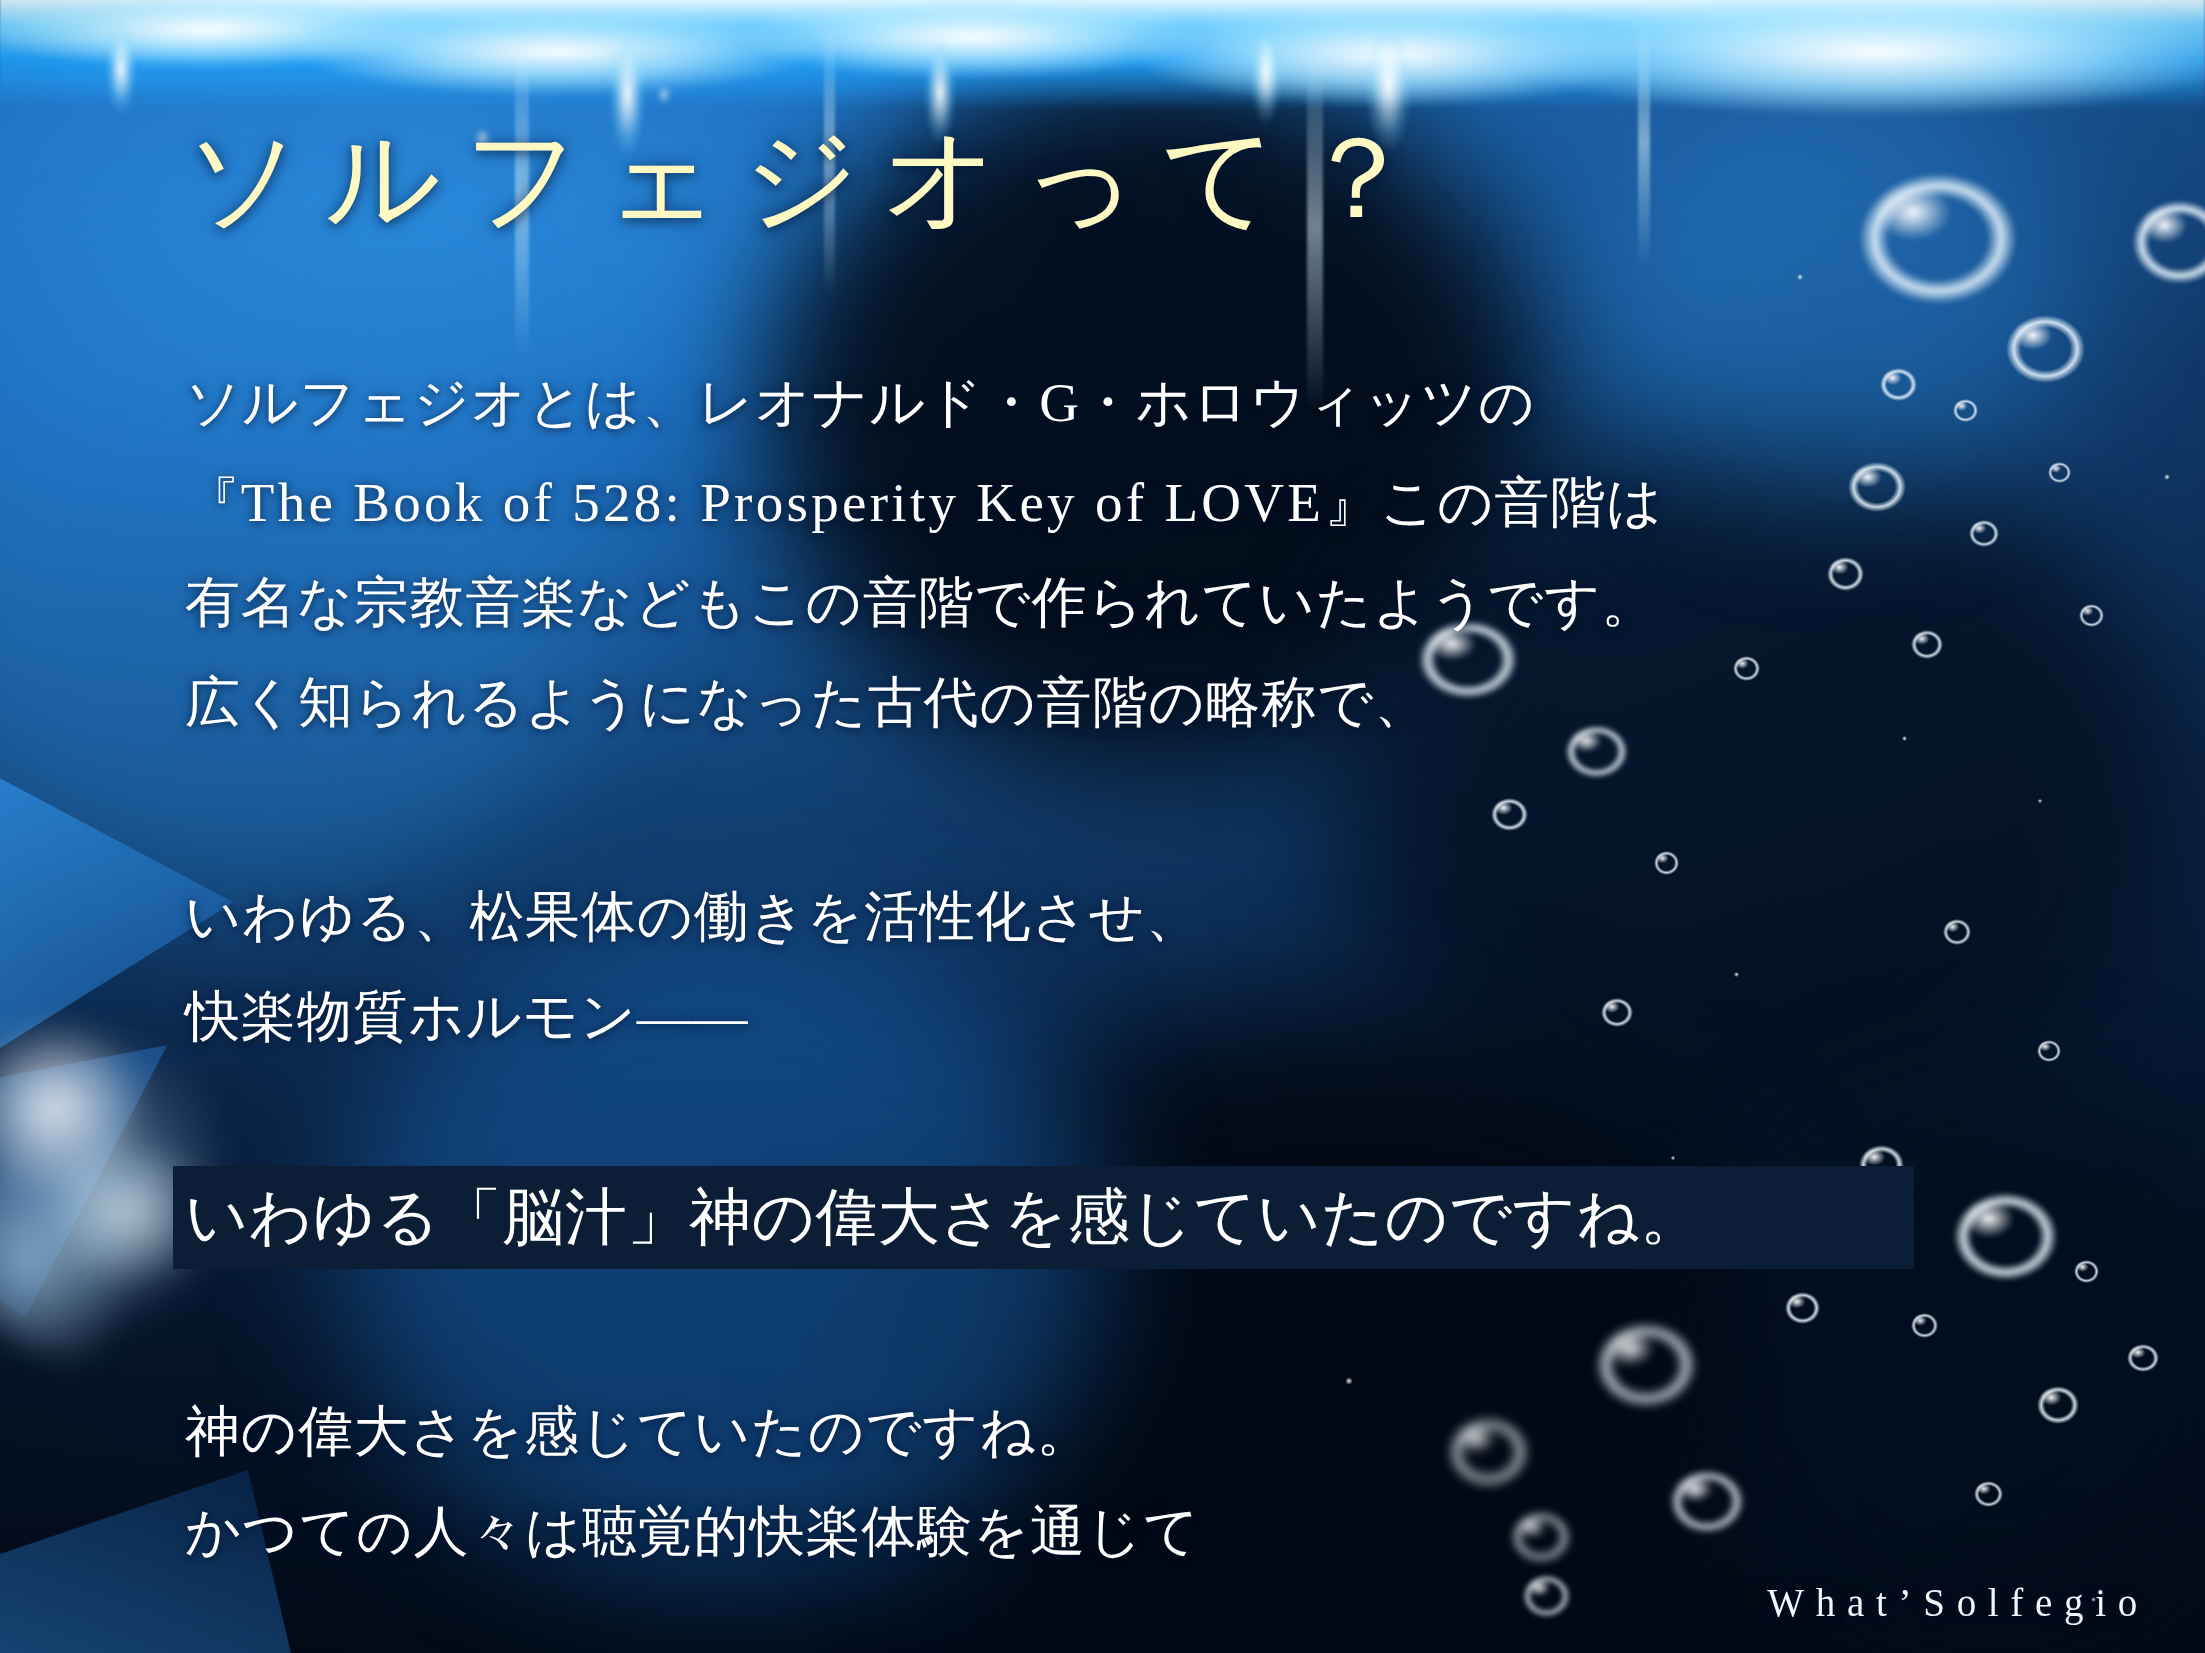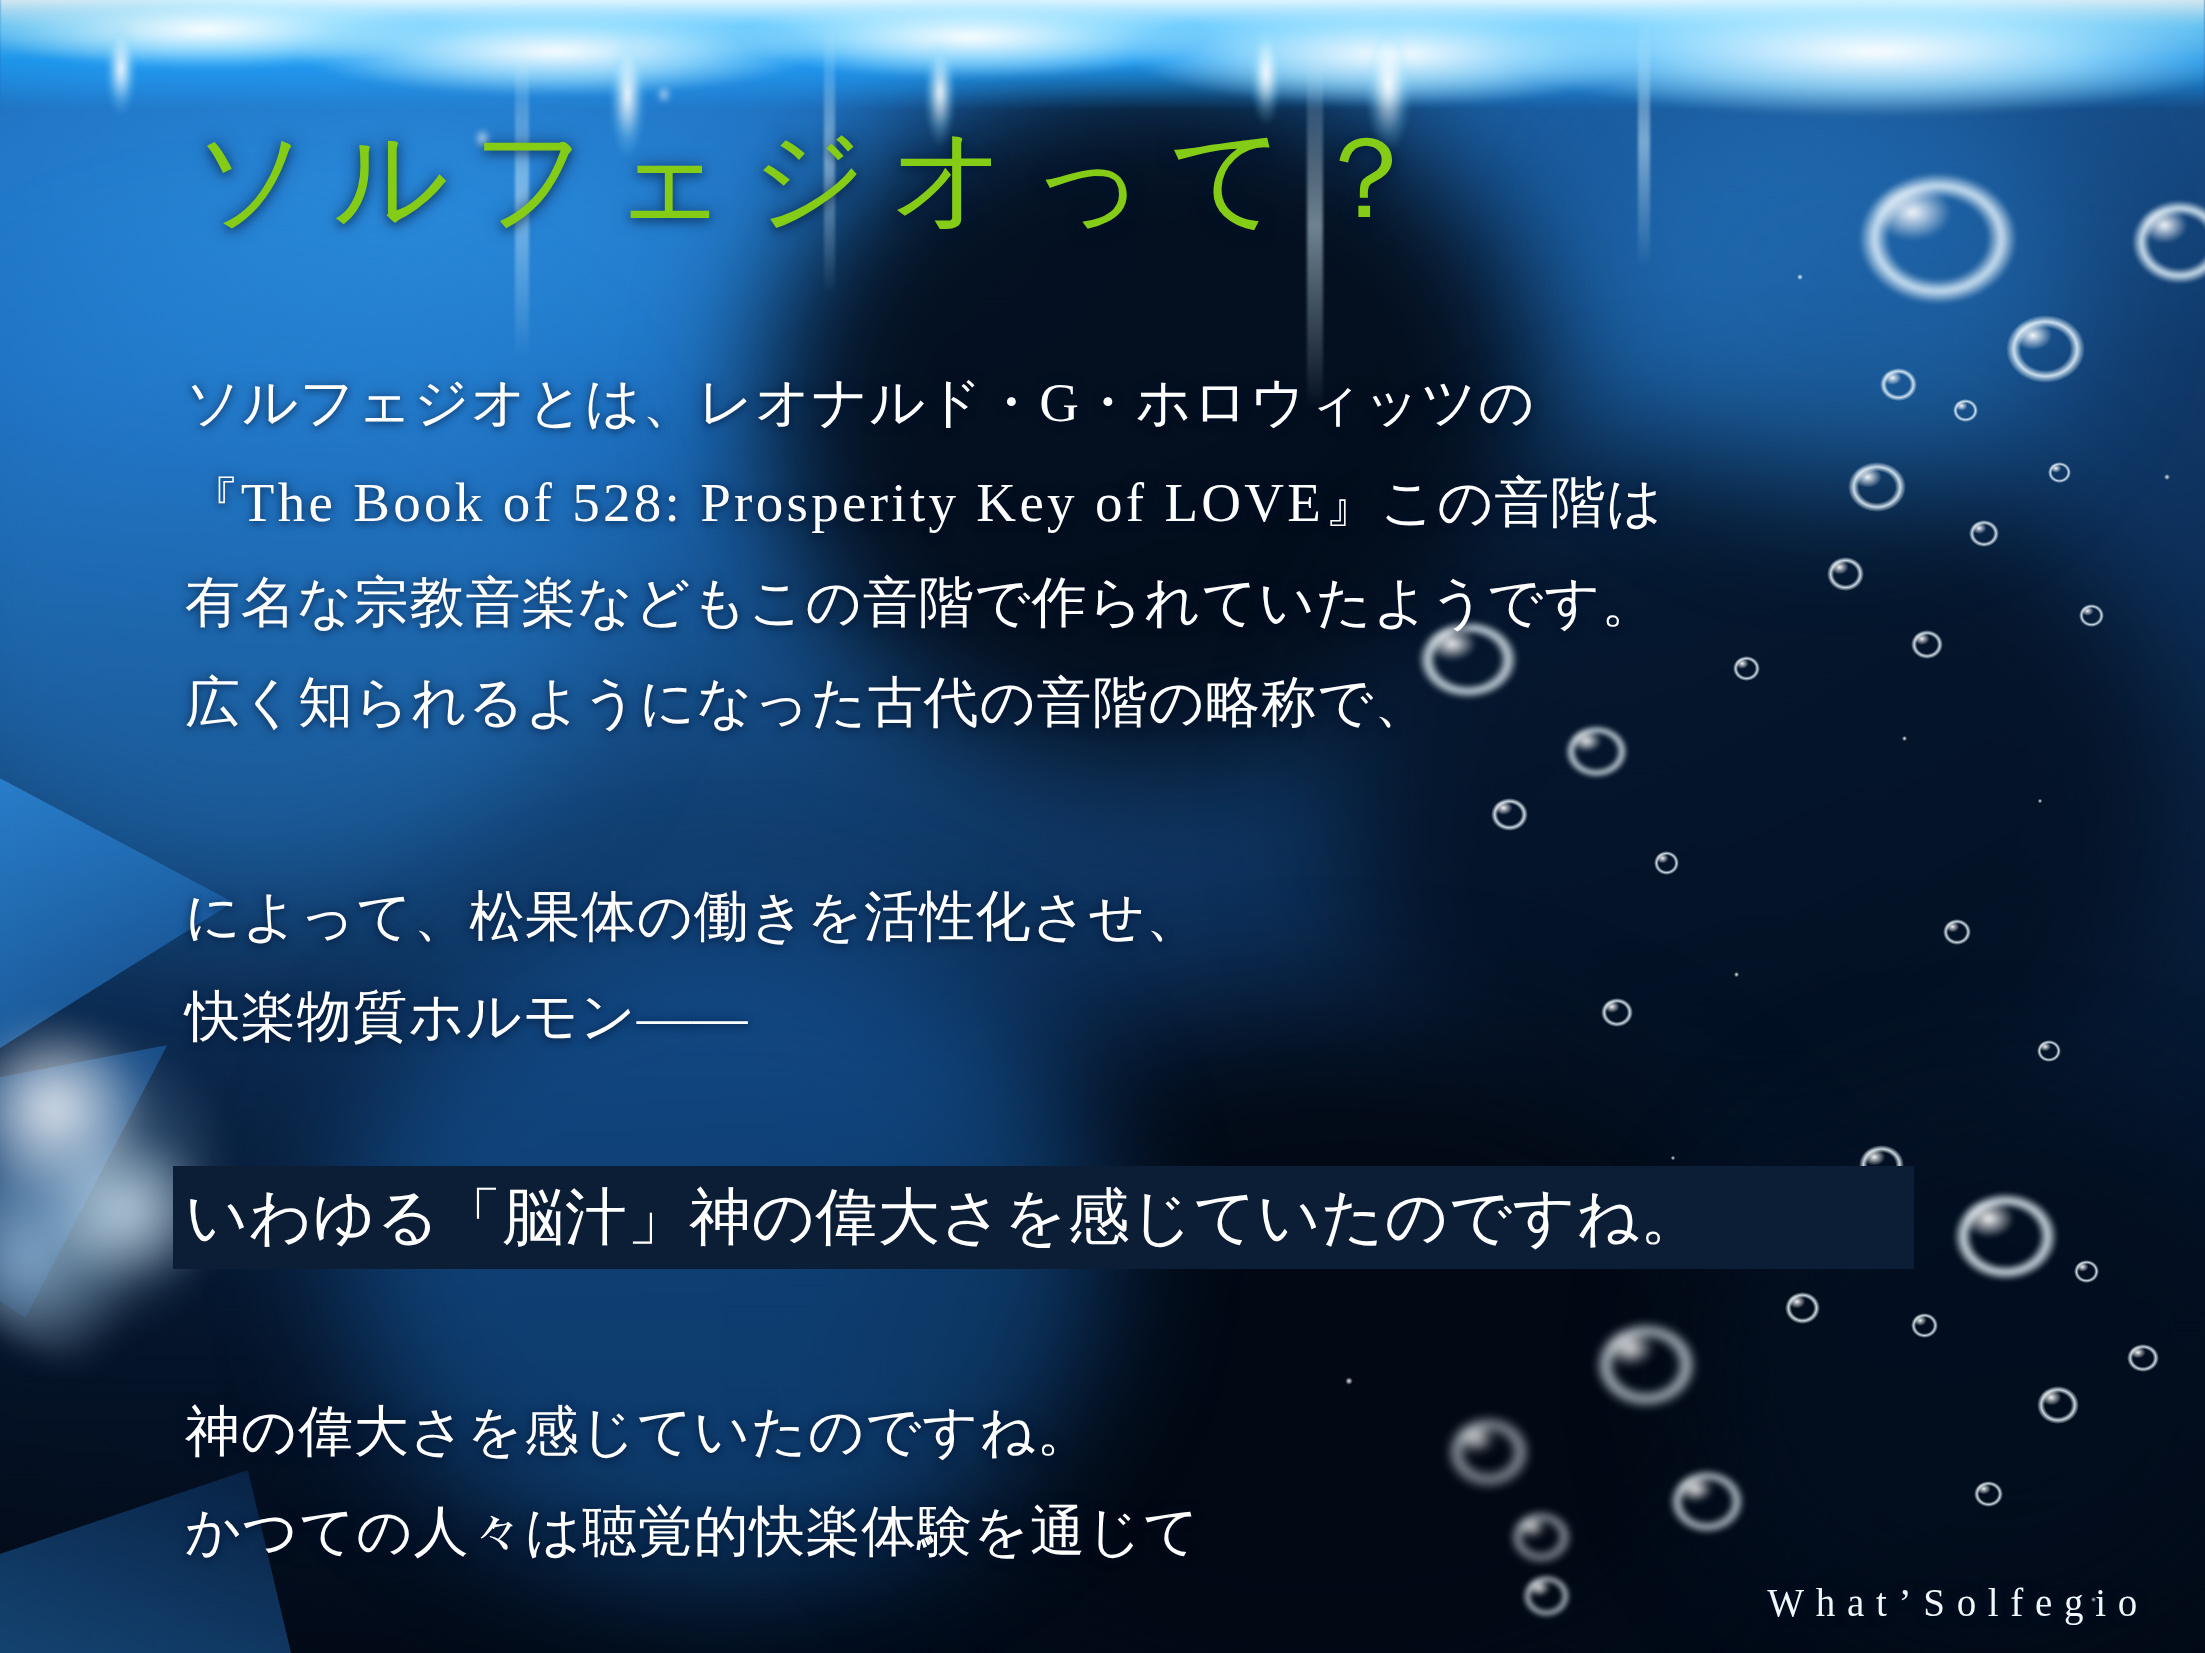--- a/index.html
+++ b/index.html
@@ -133,28 +133,27 @@
     background: radial-gradient(120% 100% at 50% 45%, rgba(0,0,0,0) 55%, rgba(0,0,0,0.45) 100%);
   }
 
   
   .content { position: absolute; inset: 0; }
 
   .title {
     position: absolute;
     left: 185px;
     top: 122px;
-    color: #84cc16;
+    color: #fef9c3;
     font-size: 114px;
     line-height: 1.0;
     letter-spacing: 0.20em;
     font-weight: 400;
     text-shadow: 0 0 18px rgba(0,30,70,0.55), 0 3.2px 9.5px rgba(0,10,30,0.45);
     white-space: nowrap;
-    margin-left: 8px;
   }
 
   .body-block {
     position: absolute;
     left: 185px;
     color: #ffffff;
     font-size: 55px;
     line-height: 100px;
     letter-spacing: 0.015em;
     white-space: nowrap;
@@ -294,21 +293,21 @@
     <div class="title">ソルフェジオって？</div>
 
     <div class="body-block p1">
       <span class="line">ソルフェジオとは、レオナルド・G・ホロウィッツの</span>
       <span class="line"><span>『</span><span class="latin">The Book of 528: Prosperity Key of LOVE</span><span>』この音階は</span></span>
       <span class="line">有名な宗教音楽などもこの音階で作られていたようです。</span>
       <span class="line">広く知られるようになった古代の音階の略称で、</span>
     </div>
 
     <div class="body-block p2">
-      <span class="line">によって、松果体の働きを活性化させ、</span>
+      <span class="line">いわゆる、松果体の働きを活性化させ、</span>
       <span class="line">快楽物質ホルモン——</span>
     </div>
 
     <div class="highlight-band"></div>
     <div class="highlight-text">いわゆる「脳汁」神の偉大さを感じていたのですね。</div>
 
     <div class="body-block p3">
       <span class="line">神の偉大さを感じていたのですね。</span>
       <span class="line">かつての人々は聴覚的快楽体験を通じて</span>
     </div>

